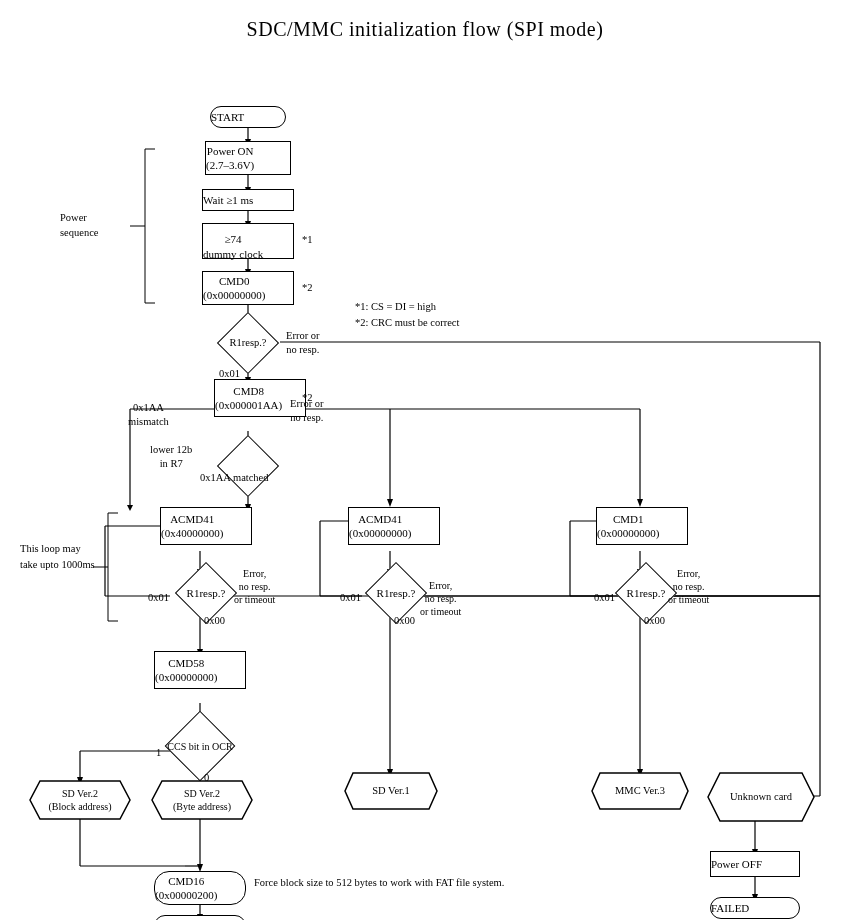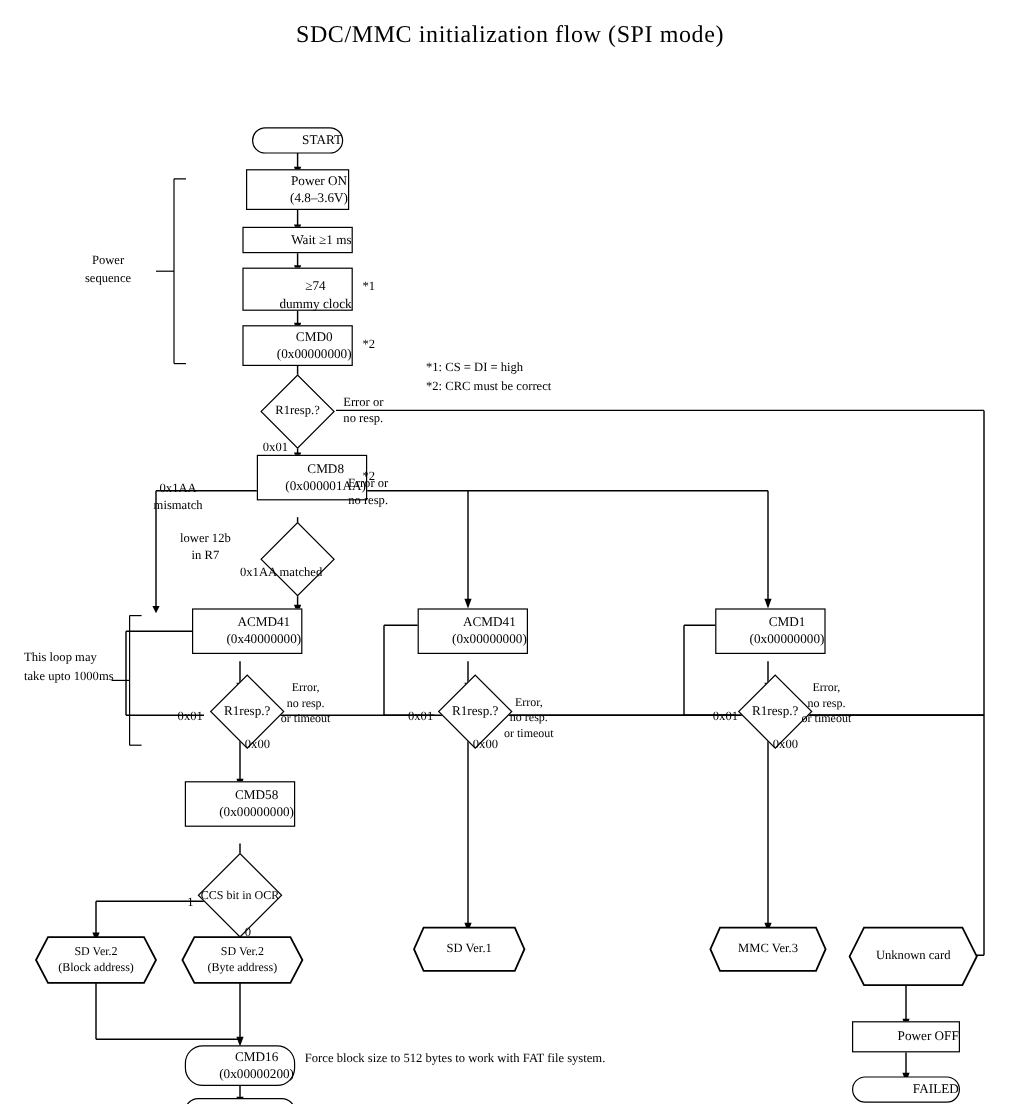--- a/index.html
+++ b/index.html
@@ -22,21 +22,21 @@
     .diagram-container {
       position: relative;
       width: 850px;
       height: 870px;
     }
     
     .shape {
       position: absolute;
       display: flex;
       align-items: center;
-      justify-content: flex-end;
+      justify-content: flex-start;
       text-align: center;
       font-size: 11px;
       line-height: 1.3;
     }
     .rounded-rect {
       border: 1.5px solid #000;
       border-radius: 14px;
       background: #fff;
     }
     .rect {
@@ -97,21 +97,21 @@
     }
     .annotation-text {
       position: absolute;
       font-size: 10.5px;
       line-height: 1.5;
     }
     .brace-text {
       position: absolute;
       font-size: 10.5px;
       line-height: 1.4;
-      text-align: center;
+      text-align: left;
     }
   </style>
 </head>
 <body>
 
 <div class="page-title">SDC/MMC initialization flow (SPI mode)</div>
 
 <div class="diagram-container">
 
   <svg class="connectors" xmlns="http://www.w3.org/2000/svg">
@@ -236,21 +236,21 @@
     <line x1="108" y1="570" x2="118" y2="570" stroke="#000" stroke-width="1"></line>
     <line x1="108" y1="516" x2="93" y2="516" stroke="#000" stroke-width="1"></line>
   </svg>
 
   <div class="shape rounded-rect" style="left:210px;top:55px;width:76px;height:22px;">
     <span>START</span>
   </div>
 
   <div class="shape rect" style="left:205px;top:90px;width:86px;height:34px;">
     <span style="white-space:pre-line;">Power ON
-(4.8–3.6V)</span>
+(2.7–3.6V)</span>
   </div>
 
   <div class="shape rect" style="left:202px;top:138px;width:92px;height:22px;">
     <span>Wait  ≥1 ms</span>
   </div>
 
   <div class="shape rect" style="left:202px;top:172px;width:92px;height:36px;">
     <span style="white-space:pre-line;margin-top:11px;">≥74
 dummy clock</span>
   </div>

